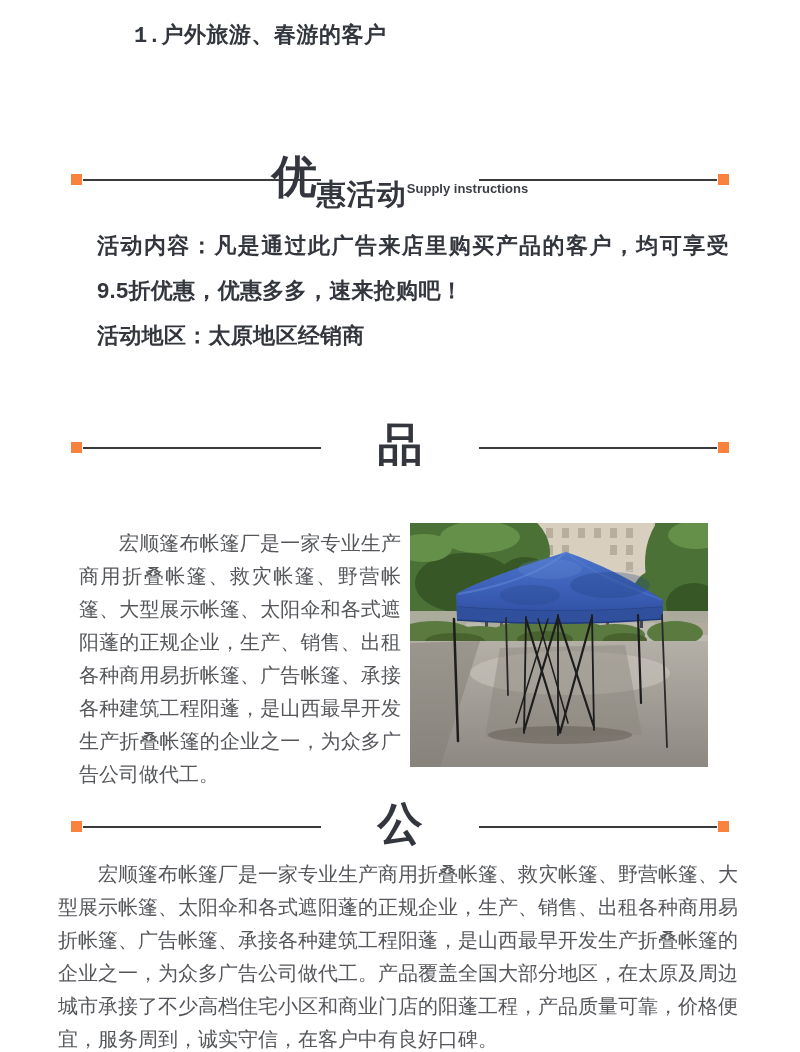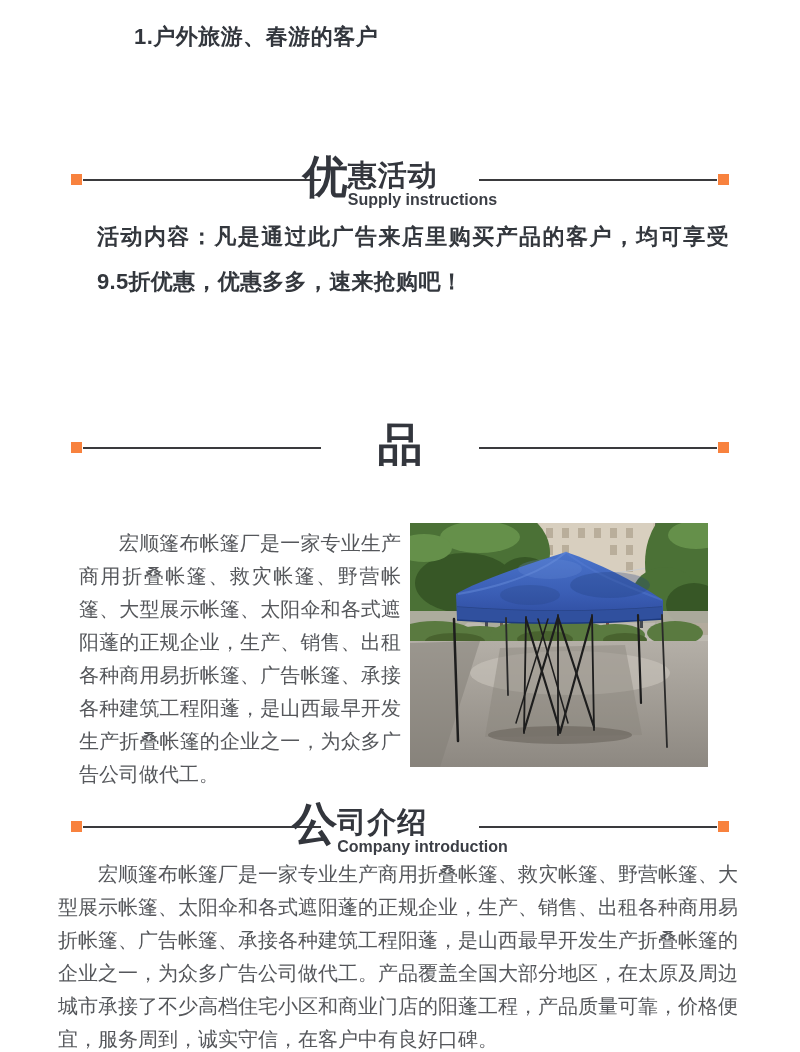--- a/index.html
+++ b/index.html
@@ -4,39 +4,39 @@
 <style>
   html,body{margin:0;padding:0;background:#ffffff;}
   .page{
     position:relative;width:800px;height:1052px;margin:0 auto;background:#ffffff;
     overflow:hidden;font-family:"Liberation Sans","DejaVu Sans",sans-serif;
   }
   
   .intro{position:absolute;left:134px;top:16px;}
   .intro-item{
     font-size:22px;font-weight:700;color:#32363d;line-height:41px;
-    letter-spacing:0.5px;white-space:nowrap;
+    letter-spacing:0.5px;white-space:nowrap;font-family:Liberation Mono, monospace;
   }
   
   .hdr{position:absolute;left:70px;width:660px;height:62px;}
   .hdr-1{top:150px;} .hdr-2{top:418px;} .hdr-3{top:797px;}
   .hdr .hr{position:absolute;top:29px;height:2px;background:#3a3a3d;width:calc(50% - 92px);}
   .hdr .hr-l{left:13px;} .hdr .hr-r{right:13px;}
   .hdr .sq{position:absolute;top:24px;width:11px;height:11px;background:#f8823e;}
   .hdr .sq-l{left:1px;} .hdr .sq-r{right:1px;}
   .hdr-title{
     position:absolute;left:50%;top:6px;transform:translateX(-50%);
     display:flex;align-items:flex-end;white-space:nowrap;
   }
   .t-big{font-size:45px;line-height:0.95;font-weight:700;color:#33363d;}
-  .t-col{display:flex;flex-direction:column;margin-bottom:-10px;}
+  .t-col{display:flex;margin-bottom:-10px;}
   .t-rest{font-size:29px;line-height:1;font-weight:700;color:#33363d;letter-spacing:1px;}
-  .t-en{font-size:16px;line-height:1.05;font-weight:700;color:#3b3e45;margin-top:2px;}
-  
-  .promo{position:absolute;left:97px;top:214px;width:632px;}
+  .t-en{font-size:13px;line-height:1.05;font-weight:700;color:#3b3e45;margin-top:2px;}
+  
+  .promo{position:absolute;left:97px;top:223px;width:632px;}
   .promo p{
     margin:0;font-size:22px;font-weight:700;color:#33373d;line-height:45px;
     text-align:justify;letter-spacing:0.3px;
   }
   
   .brand-text{
     position:absolute;left:79px;top:527px;width:322px;
     font-size:20px;color:#55575b;line-height:33px;text-align:justify;
     text-indent:2em;margin:0;
   }
@@ -67,20 +67,21 @@
         <span class="t-rest">惠活动</span>
         <span class="t-en">Supply instructions</span>
       </span>
     </div>
     <div class="hr hr-r"></div>
     <div class="sq sq-r"></div>
   </div>
 
   <div class="promo">
     <p>活动内容：凡是通过此广告来店里购买产品的客户，均可享受9.5折优惠，优惠多多，速来抢购吧！</p>
+    <p>活动地区：太原地区经销商</p>
   </div>
 
   <div class="hdr hdr-2">
     <div class="sq sq-l"></div>
     <div class="hr hr-l"></div>
     <div class="hdr-title">
       <span class="t-big">品</span>
     </div>
     <div class="hr hr-r"></div>
     <div class="sq sq-r"></div>
@@ -216,24 +217,20 @@
         </g>
       </g>
     </svg>
   </div>
 
   <div class="hdr hdr-3">
     <div class="sq sq-l"></div>
     <div class="hr hr-l"></div>
     <div class="hdr-title">
       <span class="t-big">公</span>
-      <span class="t-col">
-        <span class="t-rest">司介绍</span>
-        <span class="t-en">Company introduction</span>
-      </span>
     </div>
     <div class="hr hr-r"></div>
     <div class="sq sq-r"></div>
   </div>
 
   <p class="company-text">宏顺篷布帐篷厂是一家专业生产商用折叠帐篷、救灾帐篷、野营帐篷、大型展示帐篷、太阳伞和各式遮阳蓬的正规企业，生产、销售、出租各种商用易折帐篷、广告帐篷、承接各种建筑工程阳蓬，是山西最早开发生产折叠帐篷的企业之一，为众多广告公司做代工。产品覆盖全国大部分地区，在太原及周边城市承接了不少高档住宅小区和商业门店的阳蓬工程，产品质量可靠，价格便宜，服务周到，诚实守信，在客户中有良好口碑。</p>
 
 </div>
 
 </body></html>

